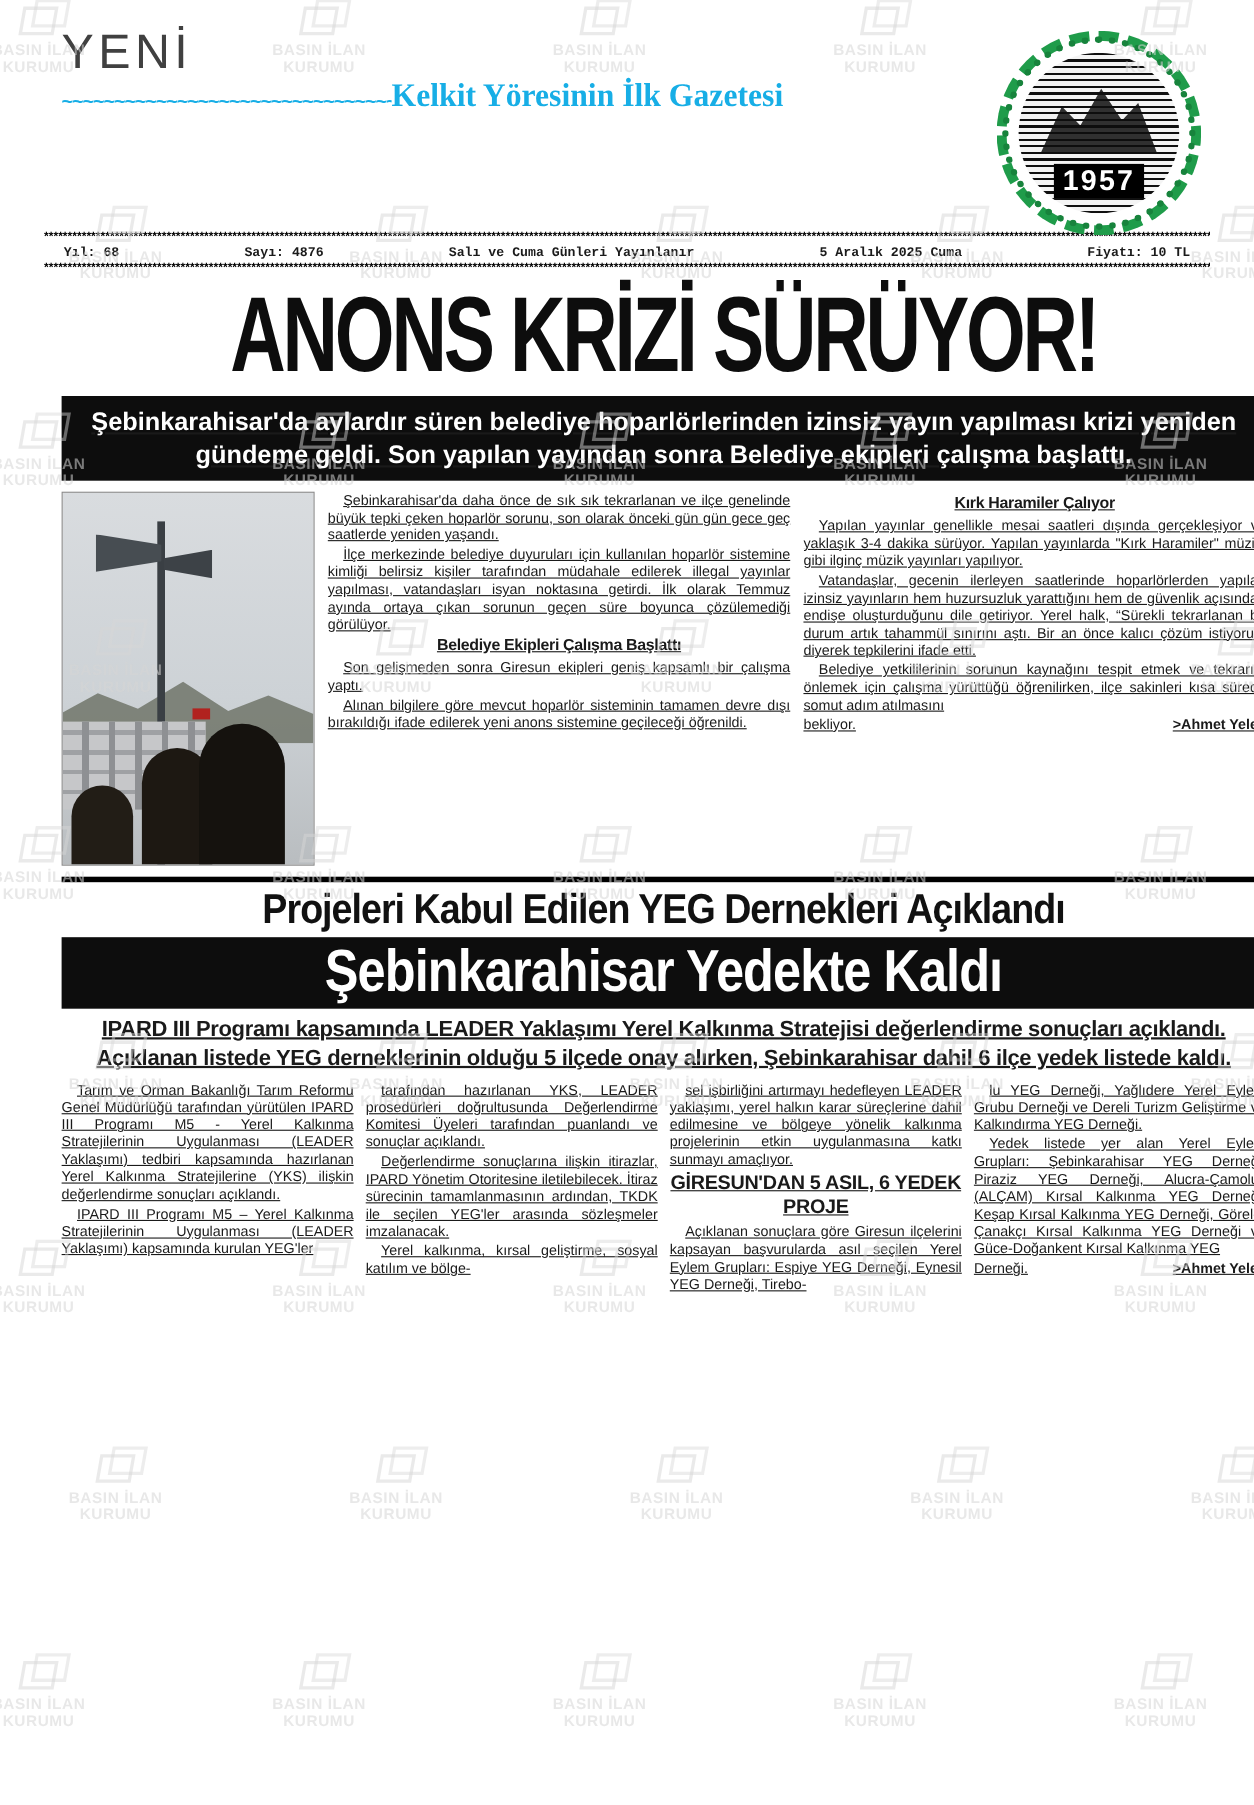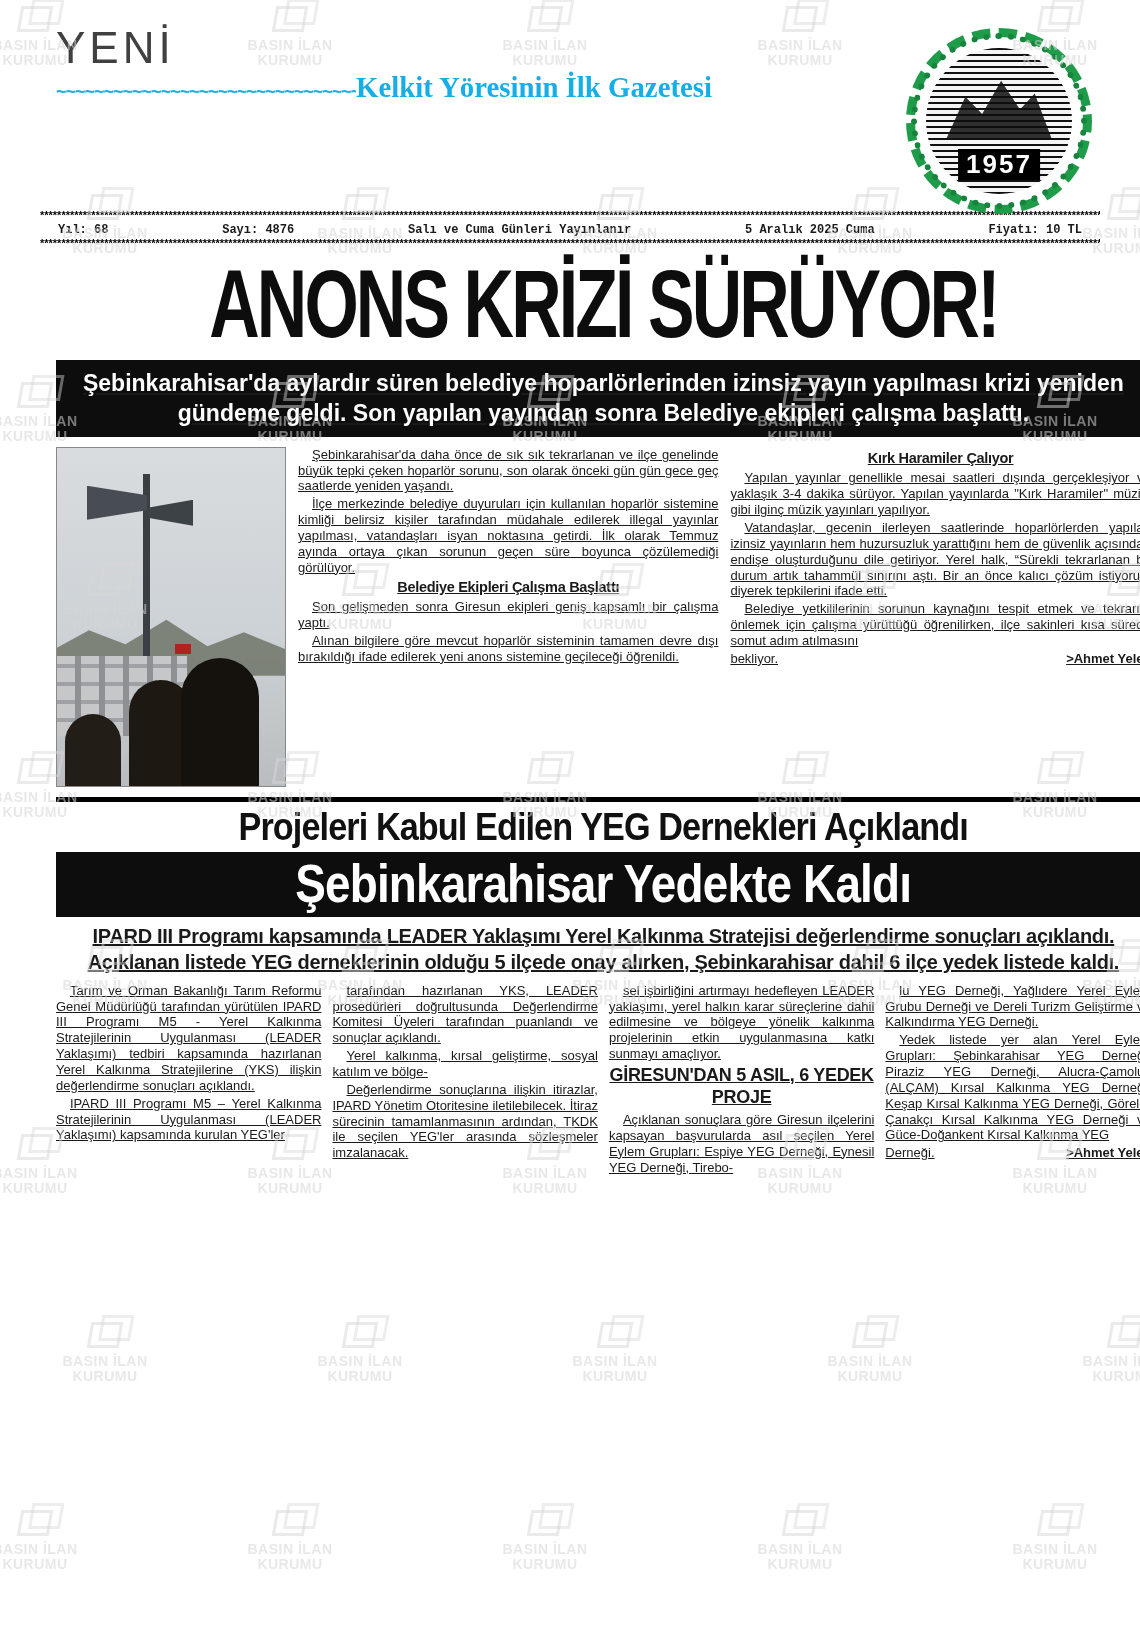--- a/index.html
+++ b/index.html
@@ -162,22 +162,22 @@
         <div class="kicker"><span>Projeleri Kabul Edilen YEG Dernekleri Açıklandı</span></div>
         <div class="banner"><span>Şebinkarahisar Yedekte Kaldı</span></div>
         <div class="standfirst2">IPARD III Programı kapsamında LEADER Yaklaşımı Yerel Kalkınma Stratejisi değerlendirme sonuçları açıklandı. Açıklanan listede YEG derneklerinin olduğu 5 ilçede onay alırken, Şebinkarahisar dahil 6 ilçe yedek listede kaldı.</div>
         <div class="cols4">
           <div class="c4">
             <p class="p">Tarım ve Orman Bakanlığı Tarım Reformu Genel Müdürlüğü tarafından yürütülen IPARD III Programı M5 - Yerel Kalkınma Stratejilerinin Uygulanması (LEADER Yaklaşımı) tedbiri kapsamında hazırlanan Yerel Kalkınma Stratejilerine (YKS) ilişkin değerlendirme sonuçları açıklandı.</p>
             <p class="p">IPARD III Programı M5 – Yerel Kalkınma Stratejilerinin Uygulanması (LEADER Yaklaşımı) kapsamında kurulan YEG'ler</p>
           </div>
           <div class="c4">
             <p class="p">tarafından hazırlanan YKS, LEADER prosedürleri doğrultusunda Değerlendirme Komitesi Üyeleri tarafından puanlandı ve sonuçlar açıklandı.</p>
+            <p class="p">Değerlendirme sonuçlarına ilişkin itirazlar, IPARD Yönetim Otoritesine iletilebilecek. İtiraz sürecinin tamamlanmasının ardından, TKDK ile seçilen YEG'ler arasında sözleşmeler imzalanacak.</p>
             <p class="p">Yerel kalkınma, kırsal geliştirme, sosyal katılım ve bölge-</p>
-            <p class="p">Değerlendirme sonuçlarına ilişkin itirazlar, IPARD Yönetim Otoritesine iletilebilecek. İtiraz sürecinin tamamlanmasının ardından, TKDK ile seçilen YEG'ler arasında sözleşmeler imzalanacak.</p>
           </div>
           <div class="c4">
             <p class="p">sel işbirliğini artırmayı hedefleyen LEADER yaklaşımı, yerel halkın karar süreçlerine dahil edilmesine ve bölgeye yönelik kalkınma projelerinin etkin uygulanmasına katkı sunmayı amaçlıyor.</p>
             <div class="subhead">GİRESUN'DAN 5 ASIL, 6 YEDEK PROJE</div>
             <p class="p">Açıklanan sonuçlara göre Giresun ilçelerini kapsayan başvurularda asıl seçilen Yerel Eylem Grupları: Espiye YEG Derneği, Eynesil YEG Derneği, Tirebo-</p>
           </div>
           <div class="c4">
             <p class="p">lu YEG Derneği, Yağlıdere Yerel Eylem Grubu Derneği ve Dereli Turizm Geliştirme ve Kalkındırma YEG Derneği.</p>
             <p class="p">Yedek listede yer alan Yerel Eylem Grupları: Şebinkarahisar YEG Derneği, Piraziz YEG Derneği, Alucra-Çamoluk (ALÇAM) Kırsal Kalkınma YEG Derneği, Keşap Kırsal Kalkınma YEG Derneği, Görele-Çanakçı Kırsal Kalkınma YEG Derneği ve Güce-Doğankent Kırsal Kalkınma YEG</p>
             <div class="tailrow">

